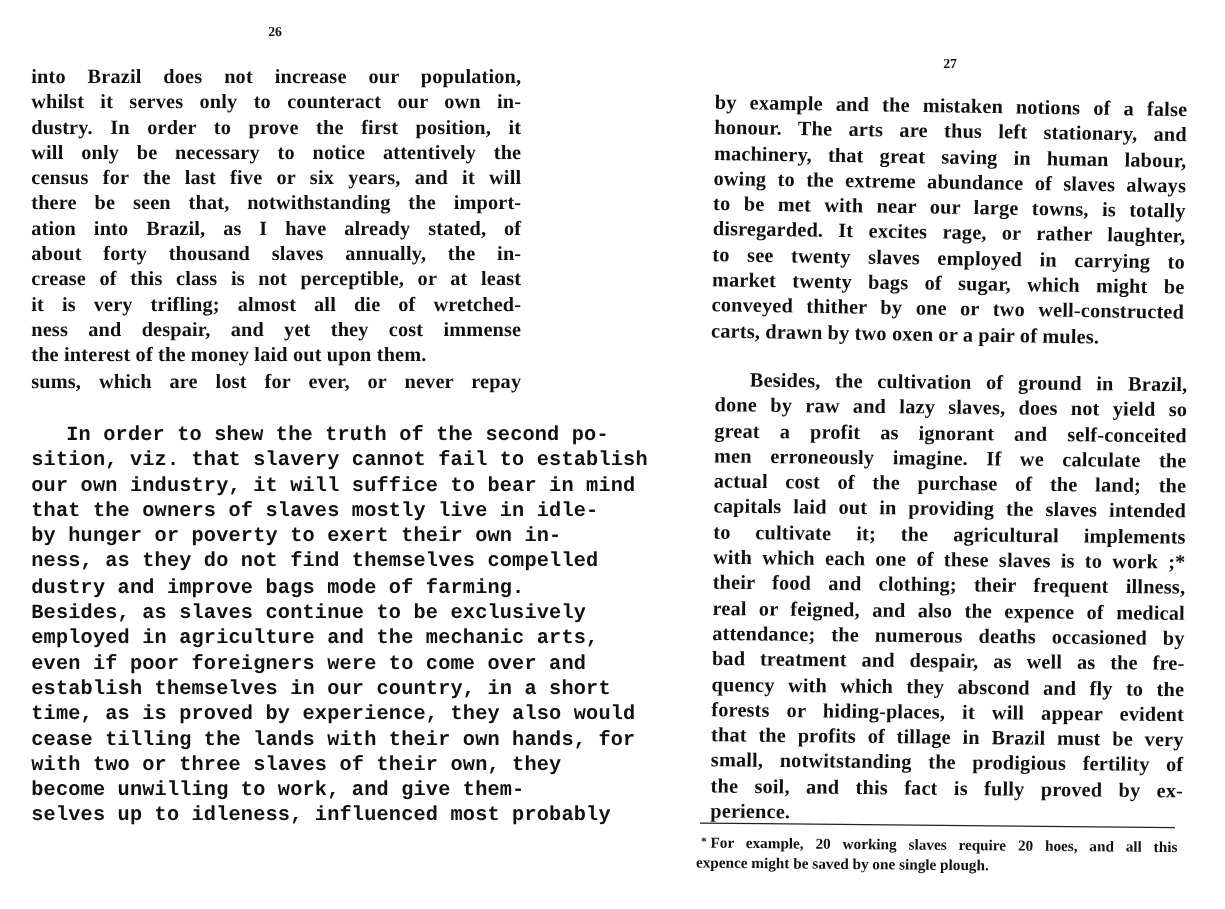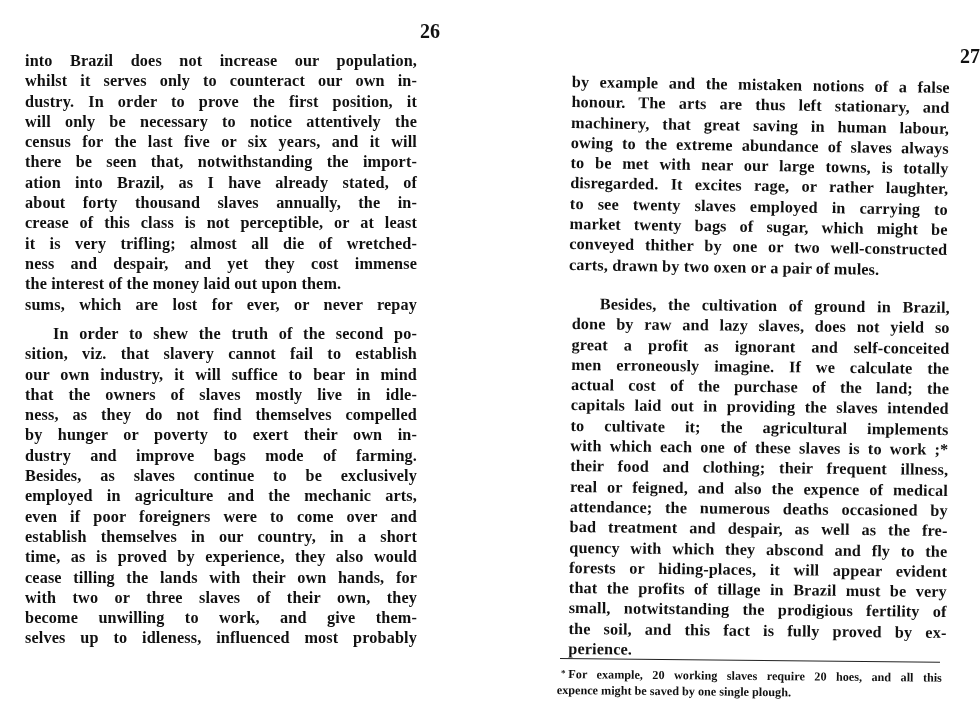--- a/index.html
+++ b/index.html
@@ -25,22 +25,22 @@
       width: 490px;
     }
     #page-right {
       left: 540px;
       width: 440px;
       font-family: Liberation Serif, serif;
     }
     .page-number {
       position: absolute;
       font-weight: bold;
-      font-size: 20px;
-      text-align: right;
+      font-size: 11px;
+      text-align: center;
     }
     #page-left .page-number {
       left: 0;
       width: 440px;
       top: 20px;
     }
     #page-right .page-number {
       left: 0;
       width: 440px;
       top: 45px;
@@ -67,21 +67,21 @@
       text-align: justify;
       text-align-last: justify;
     }
     .line.last {
       text-align-last: left;
     }
     .line.indent {
       padding-left: 28px;
     }
     #left-p1 { top: 51px; }
-    #left-p2 { top: 324px; }
+    #left-p2 { top: 338px; font-family: Liberation Mono, monospace; }
     #right-p1 { top: 72px; transform: rotate(0.9deg); transform-origin: left top; }
     #right-p2 { top: 294px; transform: rotate(0.6deg); transform-origin: left top; }
     .footnote-rule {
       position: absolute;
       left: 20px;
       top: 658px;
       width: 380px;
       height: 0;
       border-top: 1.6px solid #222;
       transform: rotate(0.55deg);
@@ -131,22 +131,22 @@
       <span class="line">it is very trifling; almost all die of wretched-</span>
       <span class="line">ness and despair, and yet they cost immense</span>
       <span class="line last">the interest of the money laid out upon them.</span>
       <span class="line">sums, which are lost for ever, or never repay</span>
     </div>
   <div class="lines" id="left-p2">
       <span class="line indent">In order to shew the truth of the second po-</span>
       <span class="line">sition, viz. that slavery cannot fail to establish</span>
       <span class="line">our own industry, it will suffice to bear in mind</span>
       <span class="line">that the owners of slaves mostly live in idle-</span>
+      <span class="line">by hunger or poverty to exert their own in-</span>
       <span class="line">ness, as they do not find themselves compelled</span>
-      <span class="line">by hunger or poverty to exert their own in-</span>
       <span class="line">dustry and improve bags mode of farming.</span>
       <span class="line">Besides, as slaves continue to be exclusively</span>
       <span class="line">employed in agriculture and the mechanic arts,</span>
       <span class="line">even if poor foreigners were to come over and</span>
       <span class="line">establish themselves in our country, in a short</span>
       <span class="line">time, as is proved by experience, they also would</span>
       <span class="line">cease tilling the lands with their own hands, for</span>
       <span class="line">with two or three slaves of their own, they</span>
       <span class="line">become unwilling to work, and give them-</span>
       <span class="line">selves up to idleness, influenced most probably</span>

